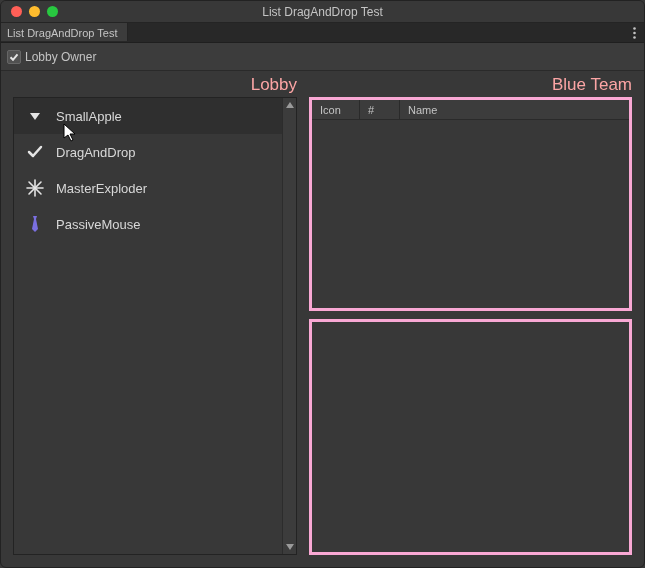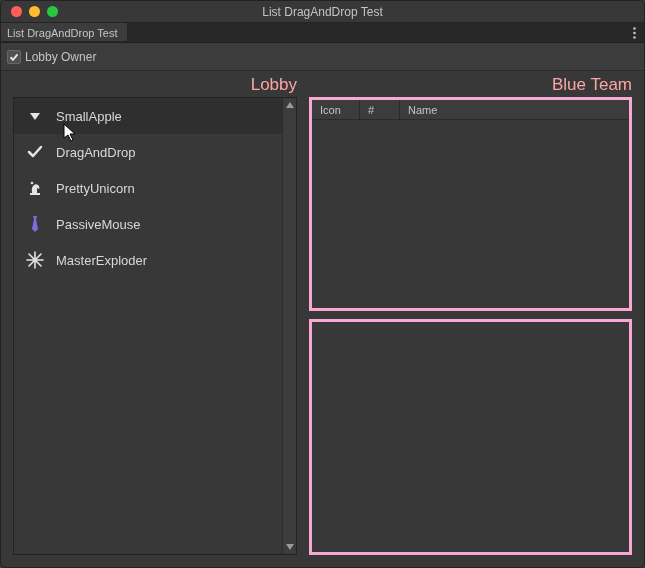--- a/index.html
+++ b/index.html
@@ -172,46 +172,37 @@
           <div class="list-item">
             <div class="item-icon">
               <svg width="18" height="18" viewBox="0 0 18 18">
                 <polyline points="3,9 7,13 15,4" fill="none" stroke="#e4e4e4" stroke-width="2.5" stroke-linecap="round" stroke-linejoin="round"></polyline>
               </svg>
             </div>
             <div class="item-label">DragAndDrop</div>
           </div>
           <div class="list-item">
             <div class="item-icon">
-              <svg width="20" height="20" viewBox="0 0 20 20" fill="#e4e4e4">
-                <path d="M5 17 h10 v-2 h-10z M7 15 c0-3 -1-5 2-8 c1-1 3-1 4 0 c1 1 2 2 1 4 l-2 -1 l0 5z"></path>
-                <circle cx="7" cy="5" r="1.3"></circle>
-              </svg>
-            </div>
-            <div class="item-label">PrettyUnicorn</div>
-          </div>
-          <div class="list-item">
-            <div class="item-icon">
-              <svg width="20" height="20" viewBox="0 0 20 20" fill="#7a6fe0">
-                <polygon points="8,2 12,2 11,5 9,5"></polygon>
-                <polygon points="9,5 11,5 13,15 10,18 7,15"></polygon>
-              </svg>
-            </div>
-            <div class="item-label">PassiveMouse</div>
-          </div>
-          <div class="list-item">
-            <div class="item-icon">
               <svg width="20" height="20" viewBox="0 0 20 20" stroke="#e4e4e4" stroke-width="1.6" fill="none" stroke-linecap="round">
                 <line x1="10" y1="2" x2="10" y2="18"></line>
                 <line x1="2" y1="10" x2="18" y2="10"></line>
                 <line x1="4" y1="4" x2="16" y2="16"></line>
                 <line x1="16" y1="4" x2="4" y2="16"></line>
               </svg>
             </div>
             <div class="item-label">MasterExploder</div>
+          </div>
+          <div class="list-item">
+            <div class="item-icon">
+              <svg width="20" height="20" viewBox="0 0 20 20" fill="#7a6fe0">
+                <polygon points="8,2 12,2 11,5 9,5"></polygon>
+                <polygon points="9,5 11,5 13,15 10,18 7,15"></polygon>
+              </svg>
+            </div>
+            <div class="item-label">PassiveMouse</div>
           </div>
         </div>
       <div class="scrollbar-track">
         <div class="scrollbar-arrow">
           <svg width="8" height="6" viewBox="0 0 8 6">
               <polygon points="4,0 8,6 0,6"></polygon>
             </svg>
         </div>
         <div class="scrollbar-arrow bot">
           <svg width="8" height="6" viewBox="0 0 8 6">

